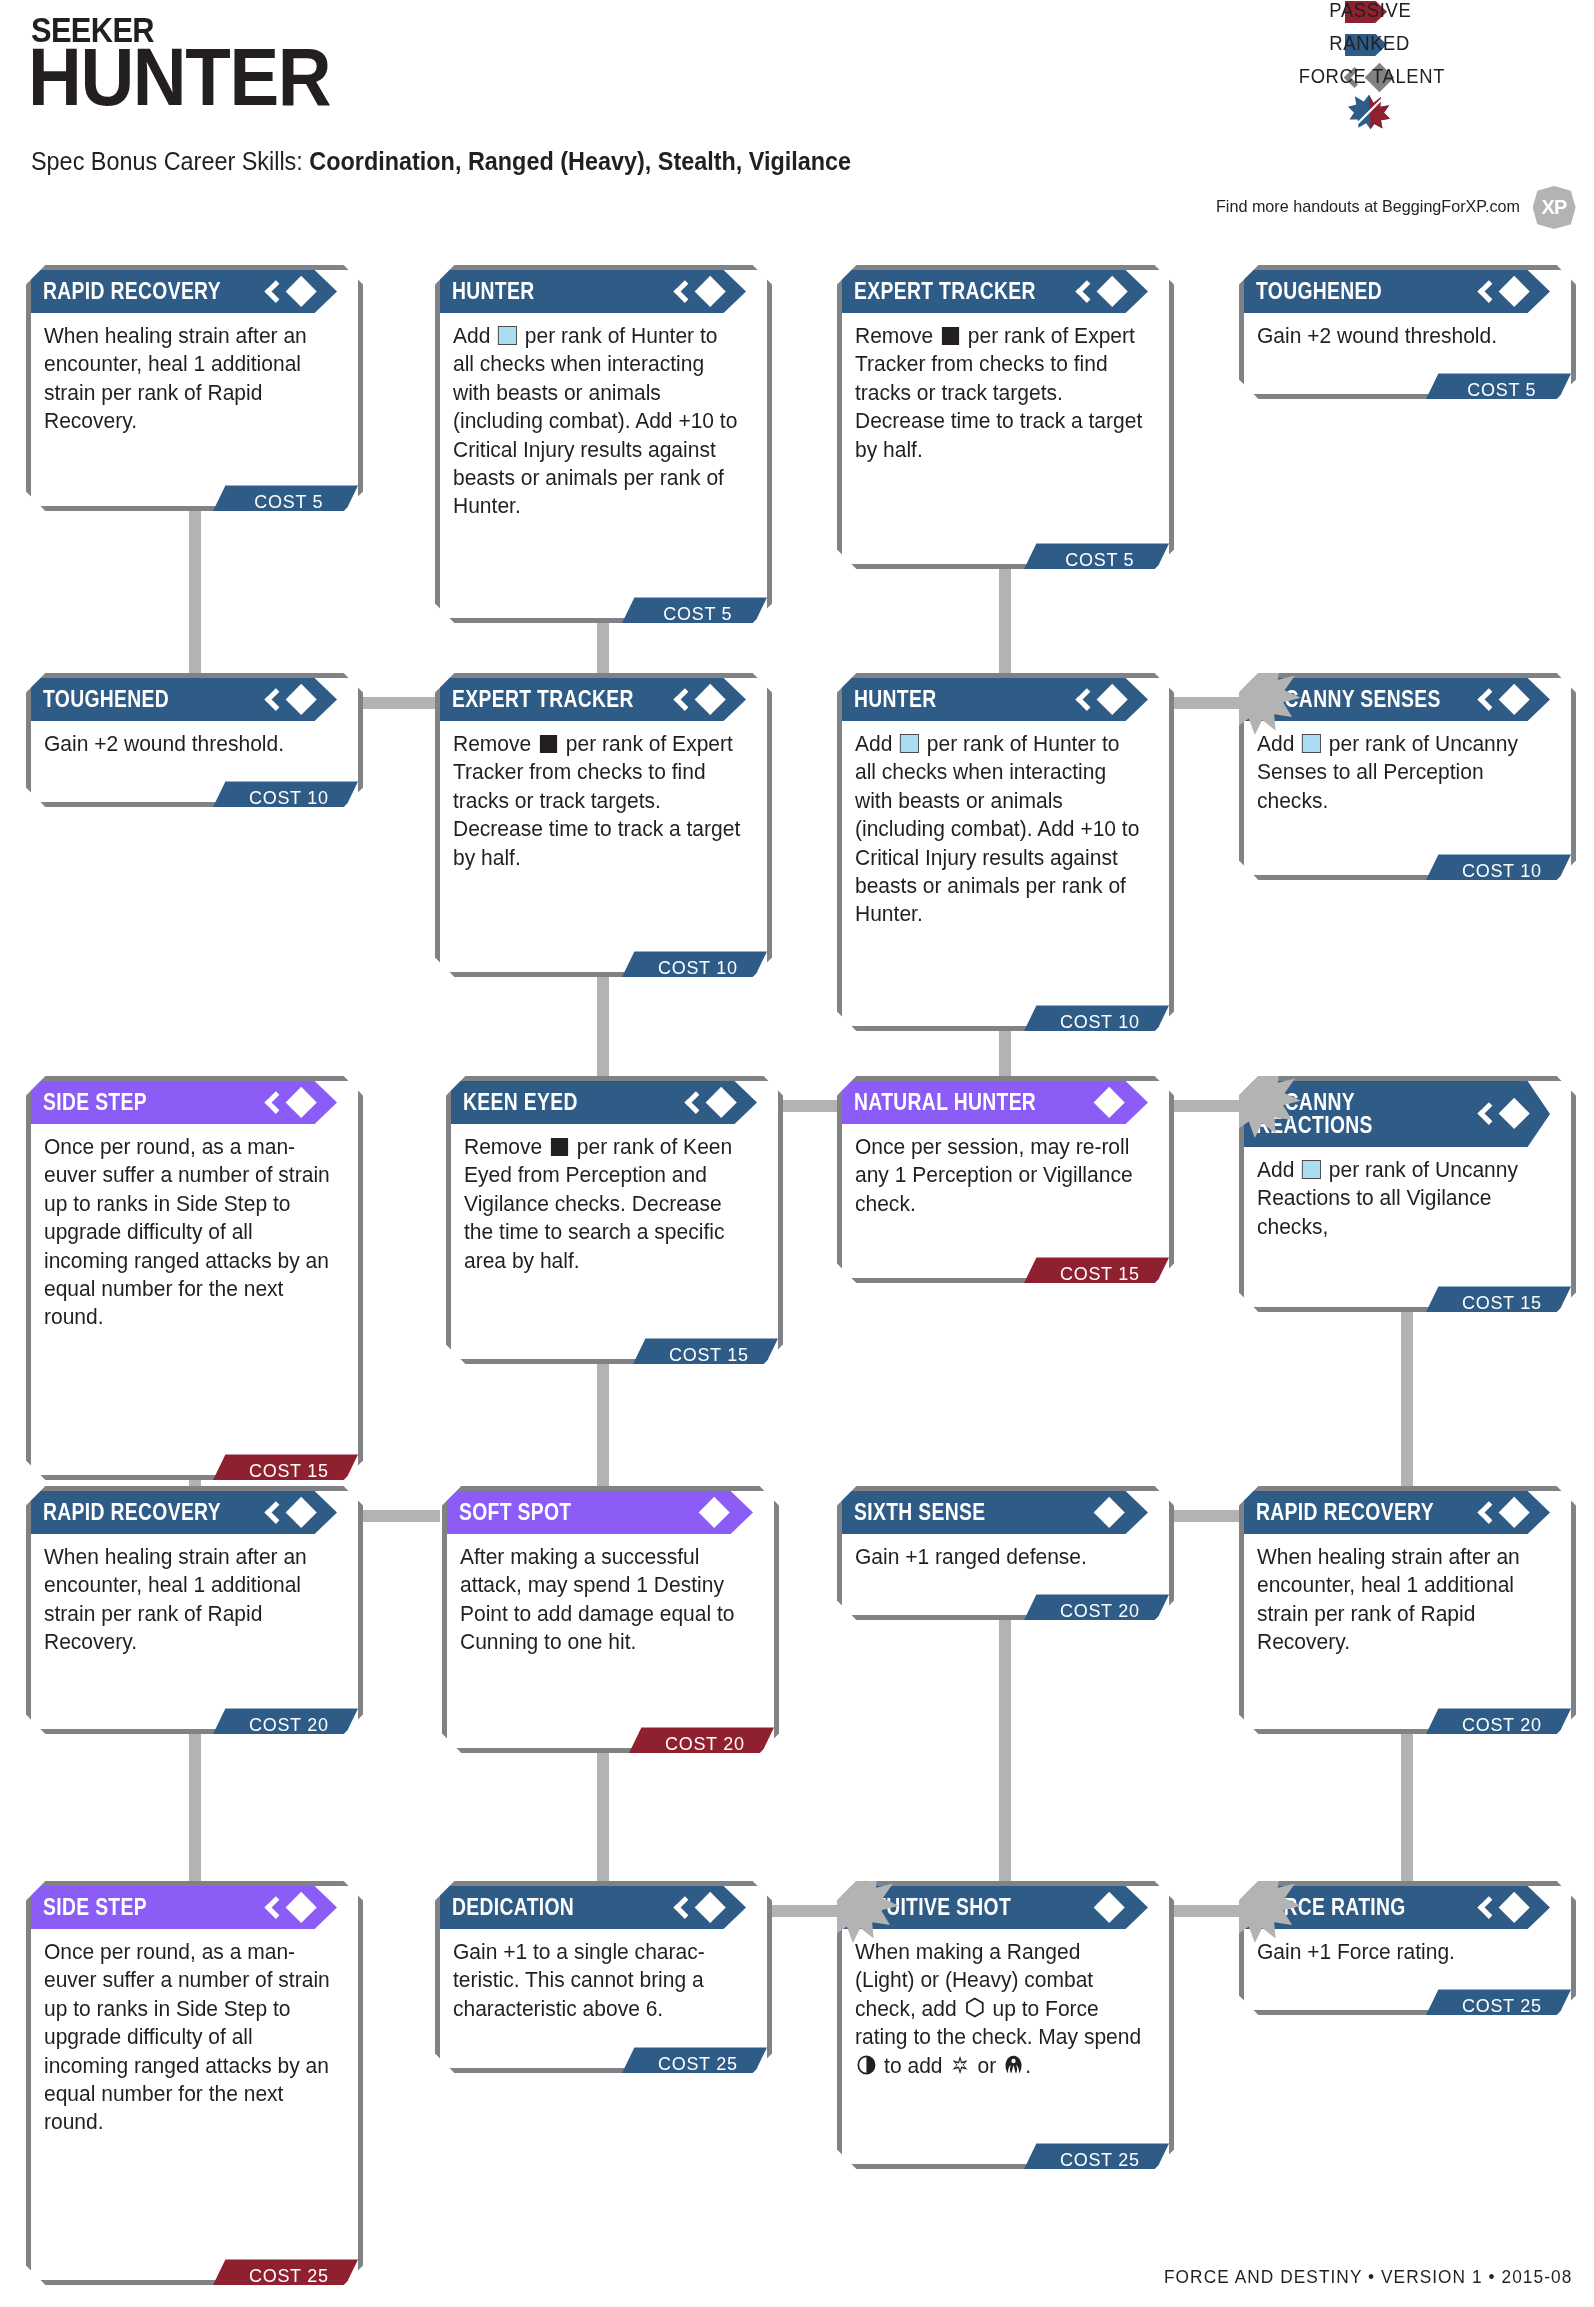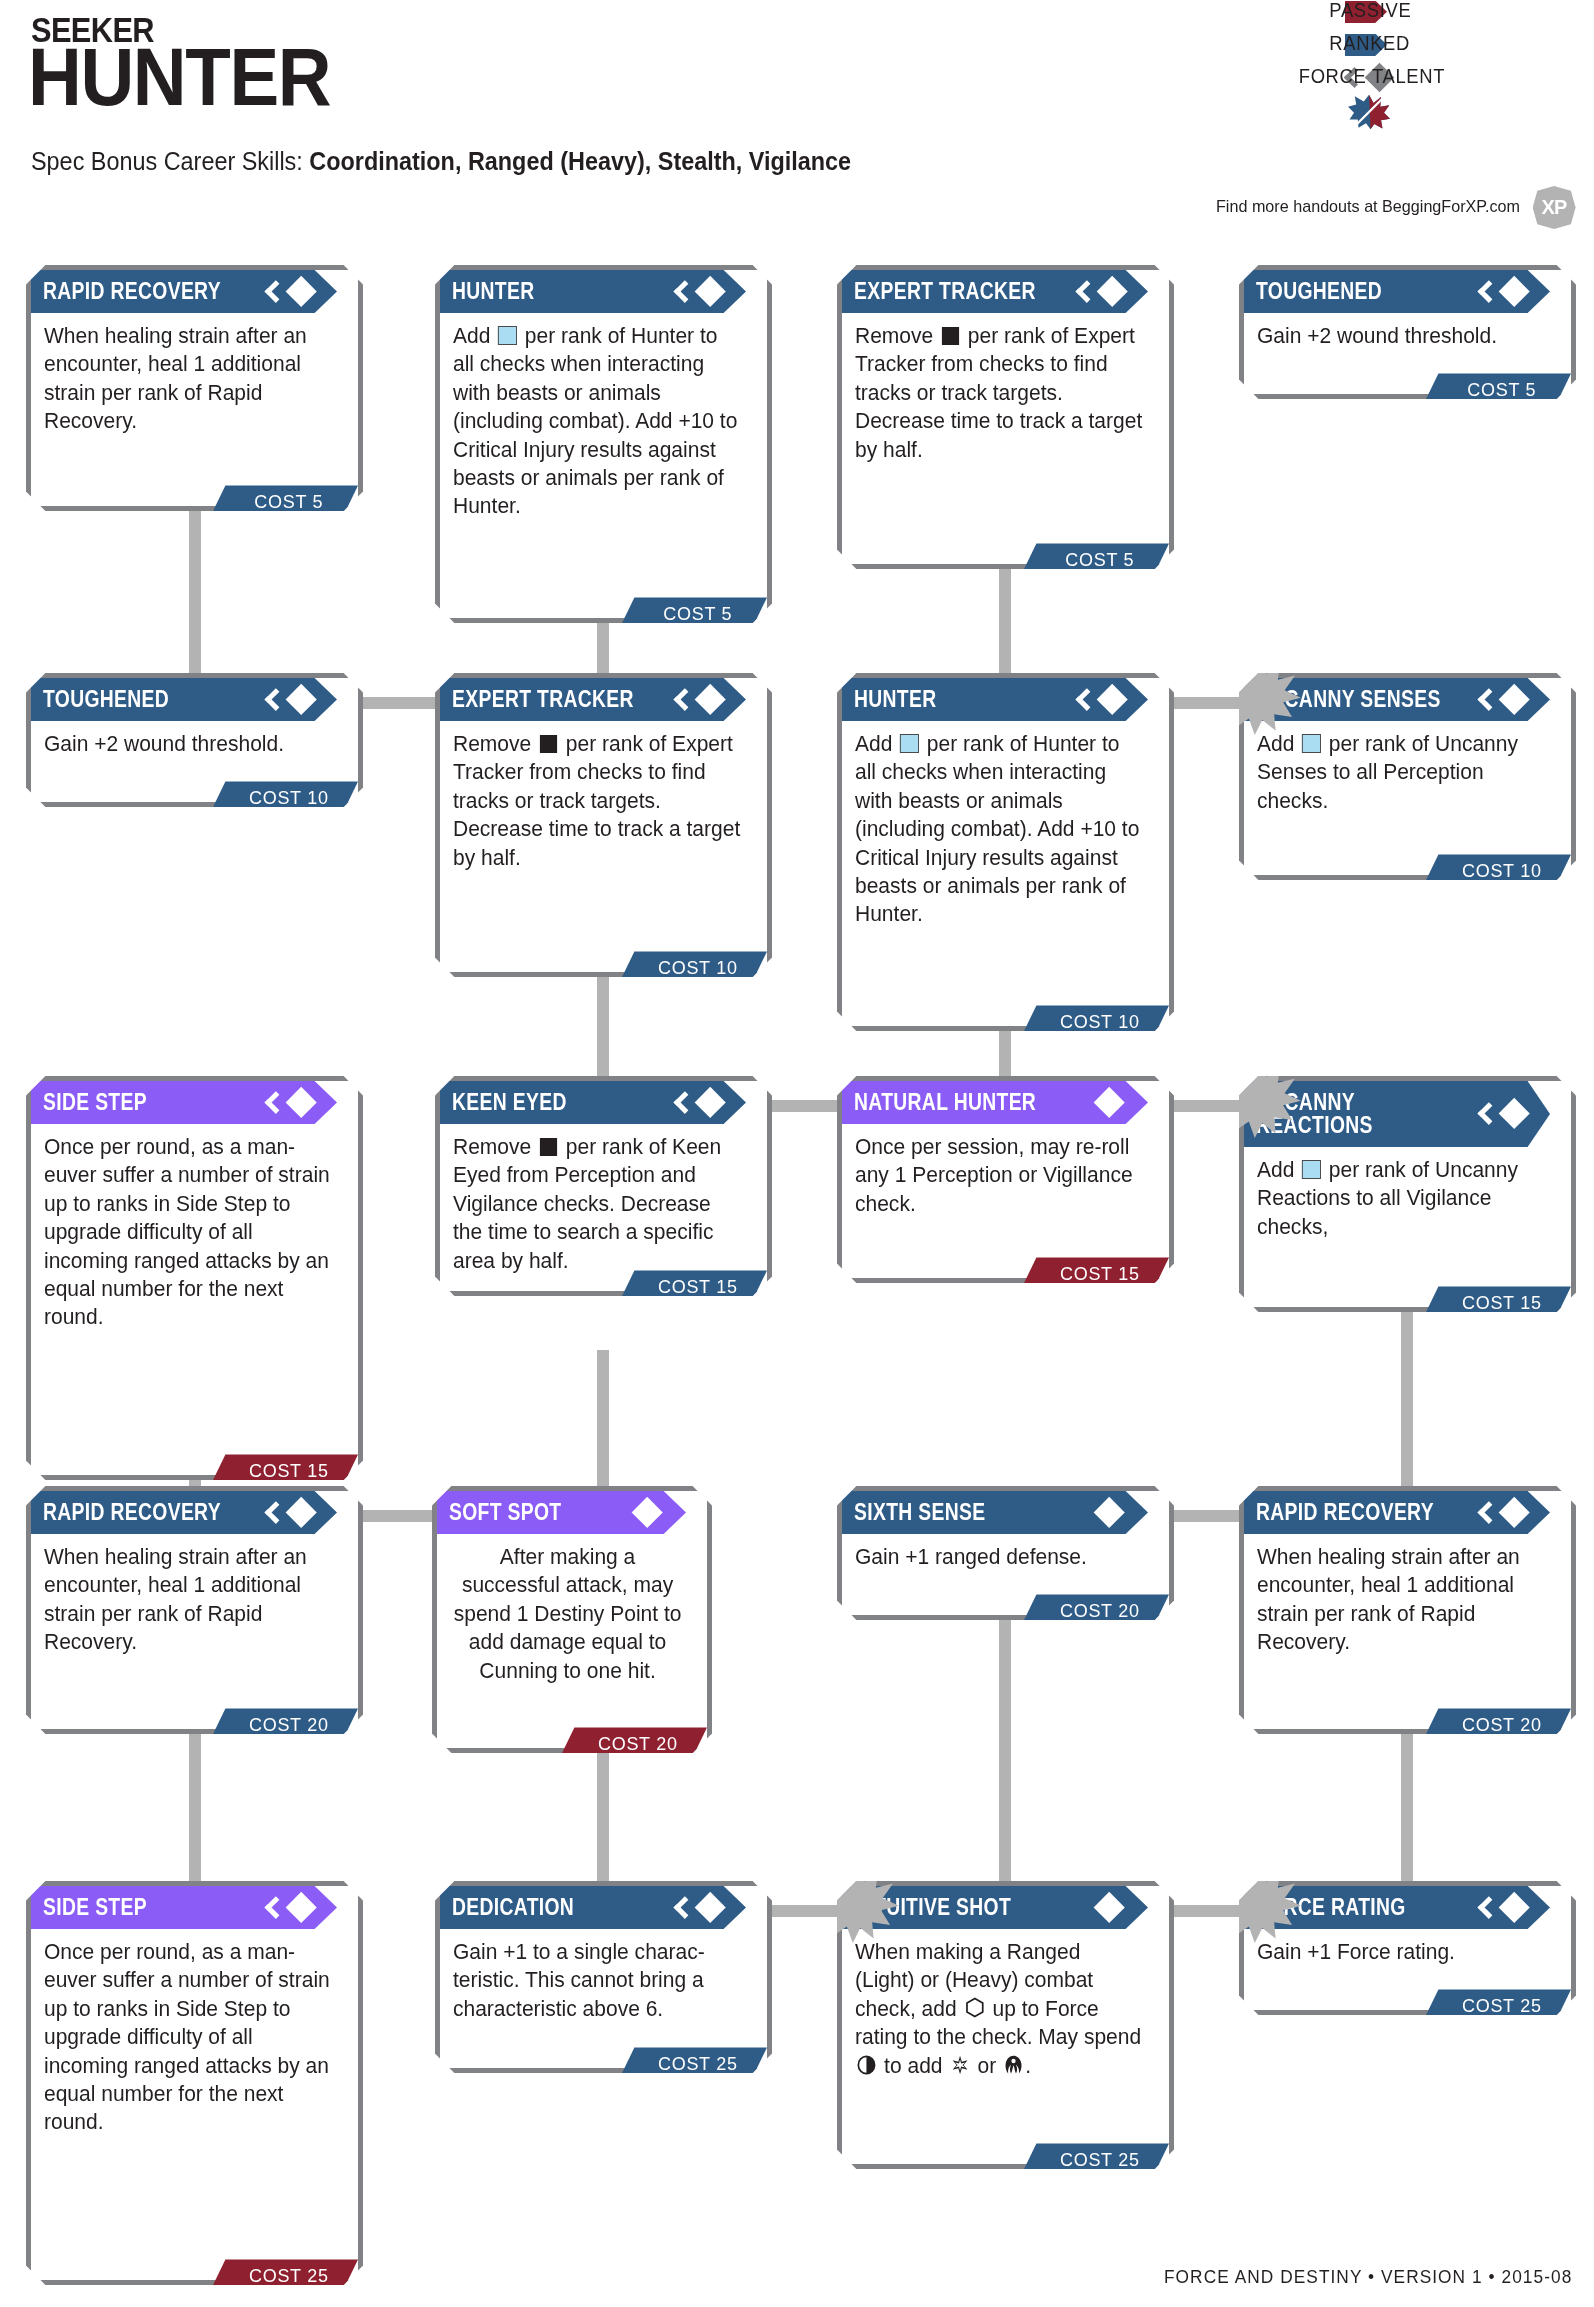--- a/index.html
+++ b/index.html
@@ -353,21 +353,21 @@
           <span class="card-title">SIDE STEP</span>
           <span class="rank-icon">
             <span class="dia"></span>
             <span class="chev"></span>
           </span>
         </div>
         <div class="card-body">Once per round, as a man-euver suffer a number of strain up to ranks in Side Step to upgrade difficulty of all incoming ranged attacks by an equal number for the next round.</div>
         <div class="cost red">COST 15</div>
       </div>
     </div>
-    <div class="card" style="left: 435px; top: 1076px; width: 337px; height: 220px;">
+    <div class="card" style="left: 446px; top: 1076px; width: 337px; height: 288px;">
       <div class="card-inner">
         <div class="card-header blue">
           <span class="card-title">KEEN EYED</span>
           <span class="rank-icon">
             <span class="dia"></span>
             <span class="chev"></span>
           </span>
         </div>
         <div class="card-body">Remove <span class="sym sym-setback"></span> per rank of Keen Eyed from Perception and Vigilance checks. Decrease the time to search a specific area by half.</div>
         <div class="cost blue">COST 15</div>
@@ -408,21 +408,21 @@
           <span class="card-title">RAPID RECOVERY</span>
           <span class="rank-icon">
             <span class="dia"></span>
             <span class="chev"></span>
           </span>
         </div>
         <div class="card-body">When healing strain after an encounter, heal 1 additional strain per rank of Rapid Recovery.</div>
         <div class="cost blue">COST 20</div>
       </div>
     </div>
-    <div class="card" style="left: 432px; top: 1486px; width: 280px; height: 267px; text-align: center;">
+    <div class="card" style="left: 442px; top: 1486px; width: 337px; height: 267px;">
       <div class="card-inner">
         <div class="card-header red">
           <span class="card-title">SOFT SPOT</span>
           <span class="rank-icon single">
             <span class="dia"></span>
           </span>
         </div>
         <div class="card-body">After making a successful attack, may spend 1 Destiny Point to add damage equal to Cunning to one hit.</div>
         <div class="cost red">COST 20</div>
       </div>

